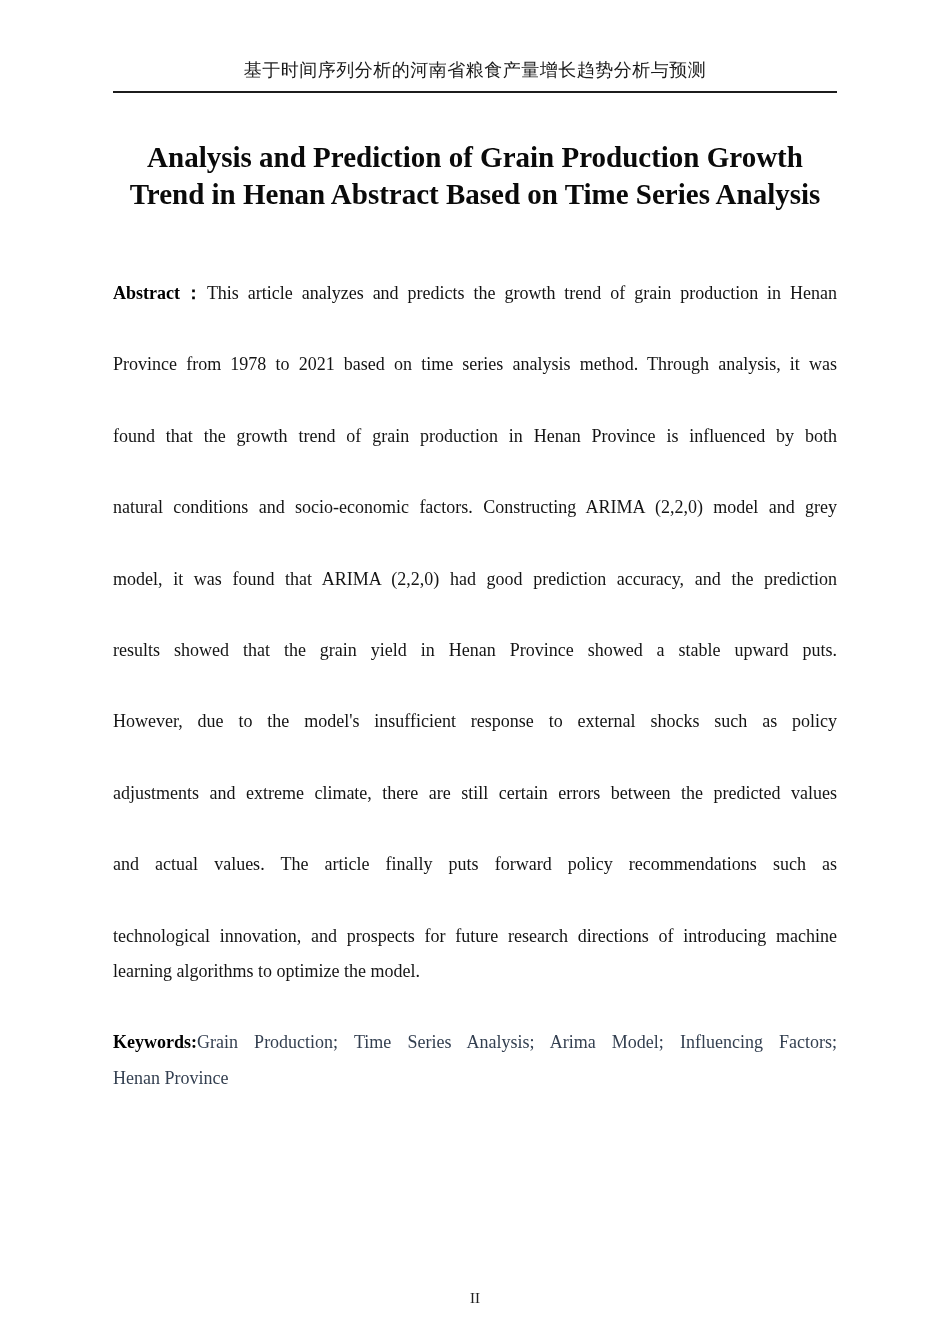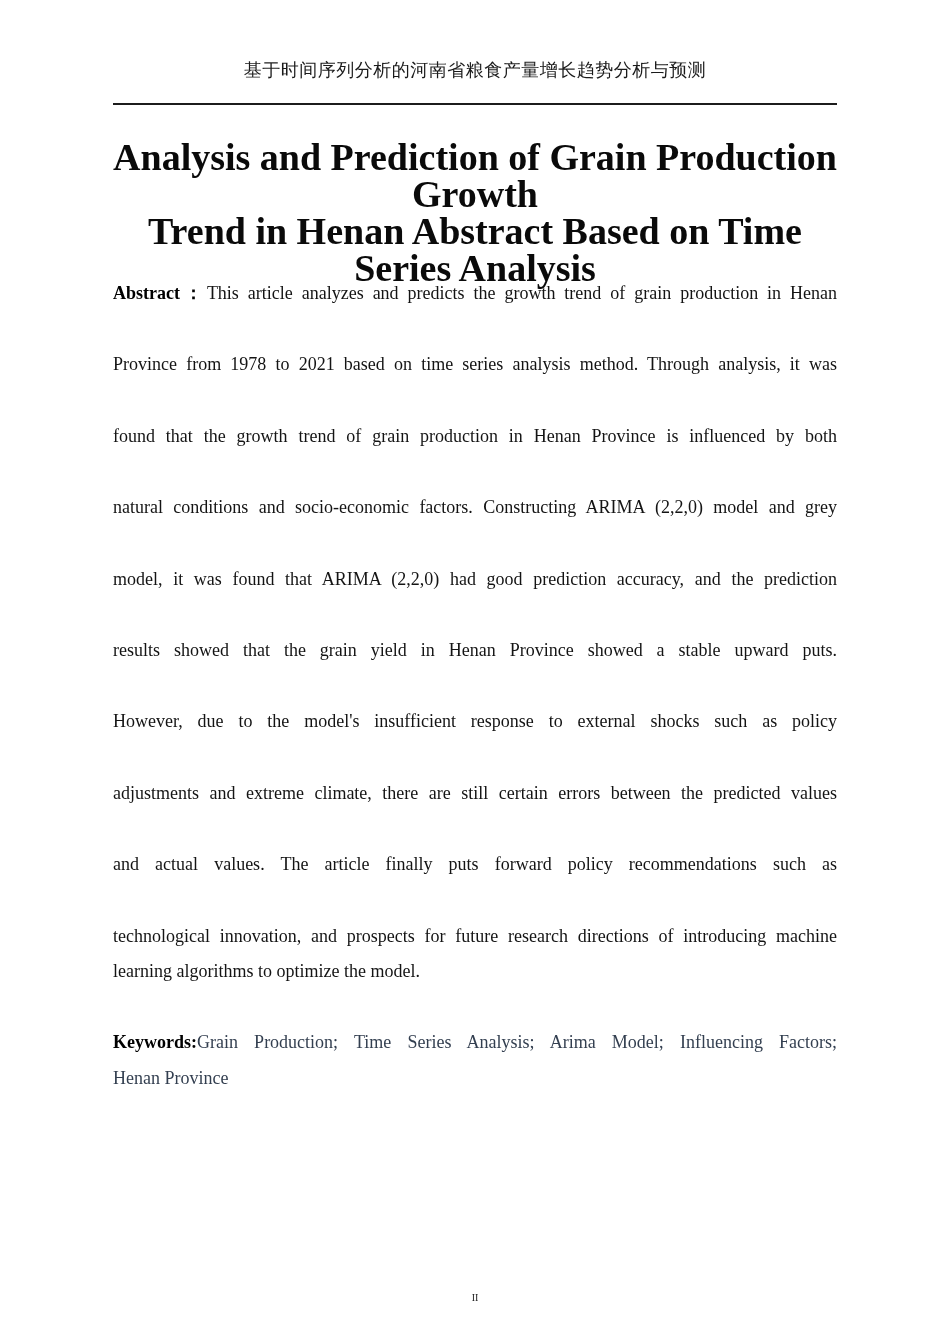--- a/index.html
+++ b/index.html
@@ -18,35 +18,35 @@
 
   
   .running-head {
     position: absolute;
     left: 113px;
     top: 58px;
     width: 724px;
     text-align: center;
     font-size: 18px;
     line-height: 25px;
-    padding-bottom: 20px;
+    padding-bottom: 8px;
     border-bottom: 2px solid #1c1c1c;
     color: #1a1a1a;
     letter-spacing: 0.5px;
   }
 
   
   .doc-title {
     position: absolute;
     left: 113px;
     top: 139px;
     width: 724px;
     text-align: center;
     font-weight: bold;
-    font-size: 38px;
+    font-size: 29px;
     line-height: 37px;
     color: #0a0a0a;
   }
 
   
   .doc-body {
     position: absolute;
     left: 113px;
     top: 240px;
     width: 724px;
@@ -72,21 +72,21 @@
     color: var(--kw-color, #333f50);
   }
 
   
   .page-number {
     position: absolute;
     left: 0;
     top: 1245px;
     width: 950px;
     text-align: center;
-    font-size: 10px;
+    font-size: 15px;
     line-height: 18px;
     color: #222222;
     margin-top: 44px;
   }
 </style>
 </head>
 <body>
 
 <div class="running-head">
   <span>基于时间序列分析的河南省粮食产量增长趋势分析与预测</span>

